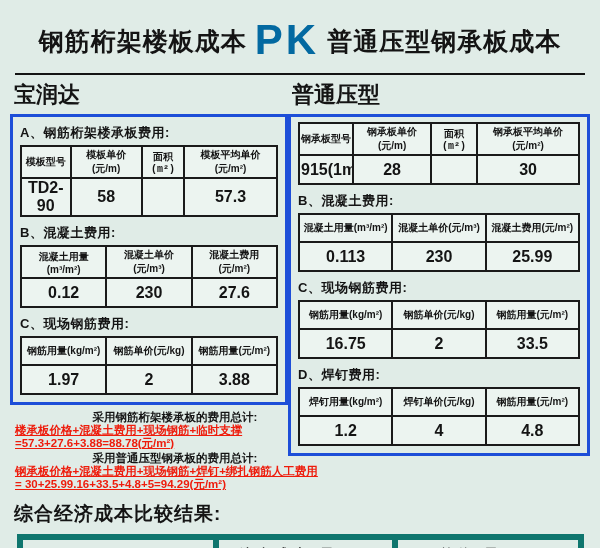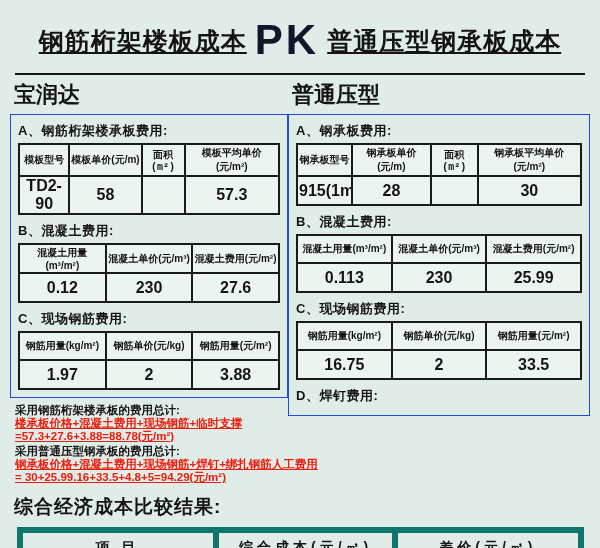--- a/index.html
+++ b/index.html
@@ -8,43 +8,43 @@
     background:#e0ece7;
     font-family:"Liberation Sans","DejaVu Sans",sans-serif;
     font-weight:bold;
     color:#141414;
     overflow:hidden;
   }
   .page { box-sizing:border-box; width:600px; height:548px; padding:12px 8px 0; }
 
   
   .title-row { text-align:center; white-space:nowrap; margin-top:4px; }
-  .title-part { font-size:25px; letter-spacing:1px;text-decoration:underline; }
-  .pk { color:#0f172a; font-size:42px; letter-spacing:3px; margin:0 8px; vertical-align:-4px; }
+  .title-part { font-size:25px; letter-spacing:1px; }
+  .pk { color:#0369a1; font-size:42px; letter-spacing:3px; margin:0 8px; vertical-align:-4px; }
   .rule { border:none; border-top:2px solid #141414; margin:9px 7px 5px; }
 
   
   .cols { display:flex; justify-content:space-between; padding:0 2px; align-items:flex-start; }
   .col-left  { width:278px; }
   .col-right { width:336px; }
   .col-name { font-size:22px; margin:0 0 4px 4px; }
-  .box { border:1px solid #1d4ed8; padding:5px 7px 0; }
+  .box { border:3px solid #1d4ed8; padding:5px 7px 0; }
   .sec-label { font-size:13px; margin:2px 0 3px; letter-spacing:0.5px; }
   table.t { border-collapse:collapse; width:100%; margin-bottom:7px; table-layout:fixed; }
   table.t th, table.t td { border:2px solid #1a1a1a; background:#ecf4f0; text-align:center; overflow:hidden; }
   table.t th { font-size:10px; height:24px; padding:1px 1px; }
   table.t td { font-size:16px; height:27px; padding:0 1px; }
   table.a4 th:nth-child(1), table.a4 td:nth-child(1) { width:19%; }
   table.a4 th:nth-child(2), table.a4 td:nth-child(2) { width:28%; }
   table.a4 th:nth-child(3), table.a4 td:nth-child(3) { width:16%;font-family:Liberation Mono, monospace; }
   table.a4 th:nth-child(4), table.a4 td:nth-child(4) { width:37%;margin-top:21px; }
 
   
   .summary { margin:6px 0 0 5px; width:320px; }
-  .sum-black { font-size:11.5px; line-height:13px; margin-top:2px; white-space:nowrap; }
+  .sum-black { font-size:11.5px; line-height:13px; margin-top:2px; white-space:nowrap;text-align:center; }
   .sum-red { font-size:11.5px; line-height:13px; color:#ee1c0c; white-space:nowrap;text-decoration:underline; }
 
   
   .result-heading { font-size:19px; letter-spacing:1px; margin:10px 0 7px 6px; }
   table.result { border-collapse:collapse; width:567px; margin:0 auto; }
   table.result th, table.result td { border:6px solid #0f766e; background:transparent;text-decoration:underline; }
   table.result { border:3px solid #141414; }
   table.result th { font-size:14px; height:27px; letter-spacing:4px; text-align:center; }
   .rt-c1 { width:35%; } .rt-c2 { width:32%; } .rt-c3 { width:33%;margin-top:35px; }
   td.plan { font-size:14px; letter-spacing:3px; text-align:left; padding-left:14px; height:25px; }
@@ -125,21 +125,20 @@
         <div class="sum-black">采用普通压型钢承板的费用总计:</div>
         <div class="sum-red">钢承板价格+混凝土费用+现场钢筋+焊钉+绑扎钢筋人工费用</div>
         <div class="sum-red">= 30+25.99.16+33.5+4.8+5=94.29(元/m²)</div>
       </div>
     </div>
 
     <div class="col-right">
       <div class="col-name">普通压型</div>
       <div class="box">
 
-        <div class="sec-label">A、钢承板费用:</div>
         <table class="t a4">
           <tbody>
               <tr>
             <th>钢承板型号</th>
             <th>钢承板单价(元/m)</th>
             <th>面积(m²)</th>
             <th>钢承板平均单价(元/m²)</th>
           </tr>
           <tr>
             <td>915(1mm)</td>
@@ -178,20 +177,30 @@
             <td>16.75</td>
             <td>2</td>
             <td>33.5</td>
           </tr>
         </tbody>
           </table>
 
         <div class="sec-label">D、焊钉费用:</div>
         <table class="t">
           <tbody>
+              <tr>
+            <th>焊钉用量(kg/m²)</th>
+            <th>焊钉单价(元/kg)</th>
+            <th>钢筋用量(元/m²)</th>
+          </tr>
+          <tr>
+            <td>1.2</td>
+            <td>4</td>
+            <td>4.8</td>
+          </tr>
         </tbody>
           </table>
       </div>
     </div>
   </div>
 
   <div class="result-heading">综合经济成本比较结果:</div>
   <table class="result">
     <tbody>
         <tr>

